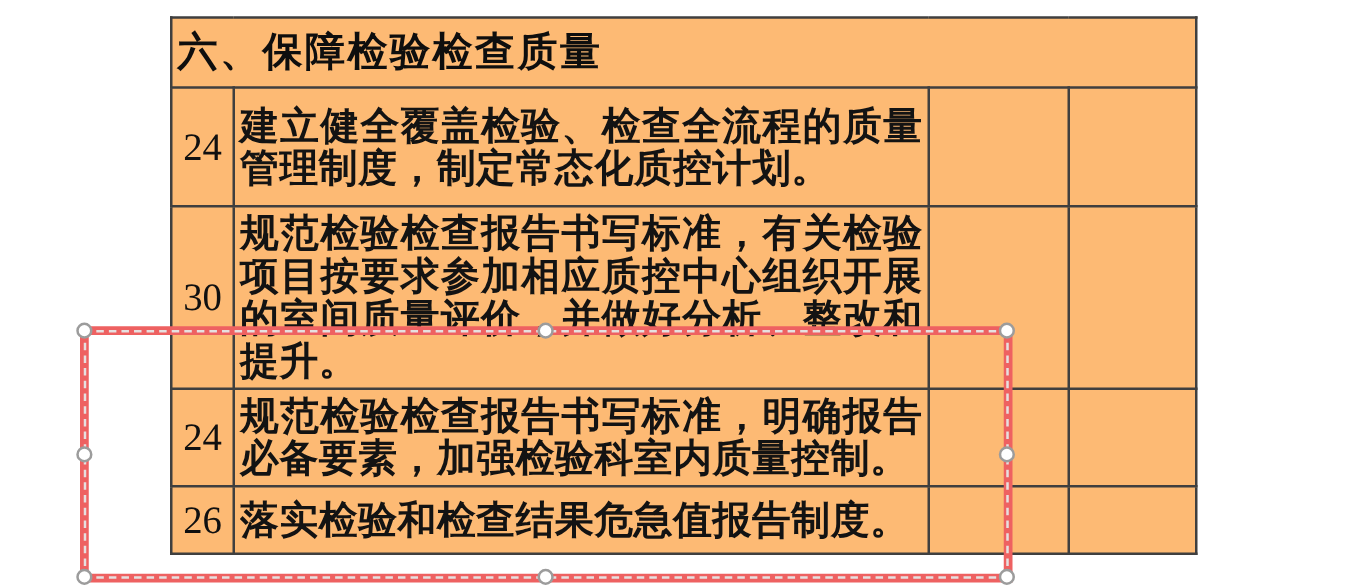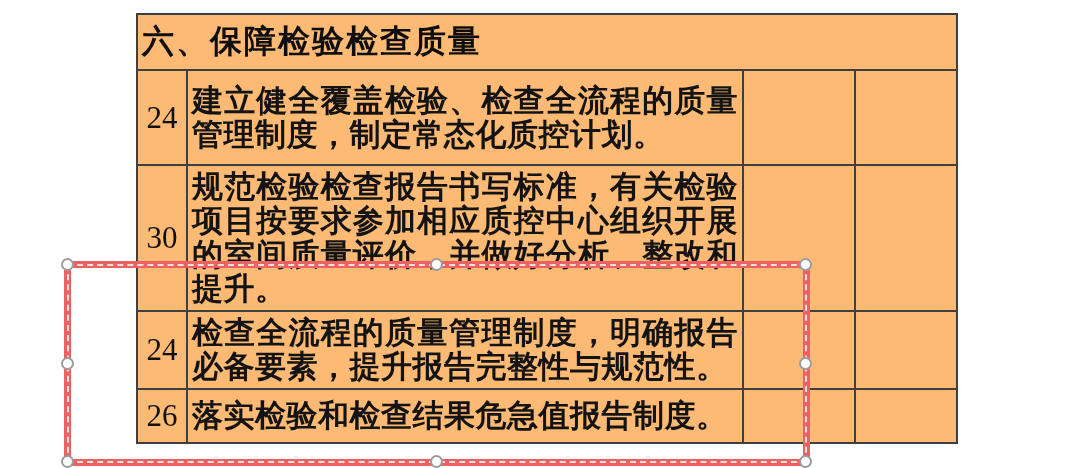--- a/index.html
+++ b/index.html
@@ -125,21 +125,21 @@
       <td class="check-cell"></td>
     </tr>
     <tr class="r23">
       <td class="num-cell">30</td>
       <td class="text-cell">规范检验检查报告书写标准，有关检验项目按要求参加相应质控中心组织开展的室间质量评价，并做好分析、整改和提升。</td>
       <td class="check-cell"></td>
       <td class="check-cell"></td>
     </tr>
     <tr class="r24">
       <td class="num-cell">24</td>
-      <td class="text-cell">检查全流程的质量管理制度，明确报告必备要素，提升报告完整性与规范性。</td>
+      <td class="text-cell">规范检验检查报告书写标准，明确报告必备要素，加强检验科室内质量控制。</td>
       <td class="check-cell"></td>
       <td class="check-cell"></td>
     </tr>
     <tr class="r26">
       <td class="num-cell">26</td>
       <td class="text-cell">落实检验和检查结果危急值报告制度。</td>
       <td class="check-cell"></td>
       <td class="check-cell"></td>
     </tr>
   </tbody>

